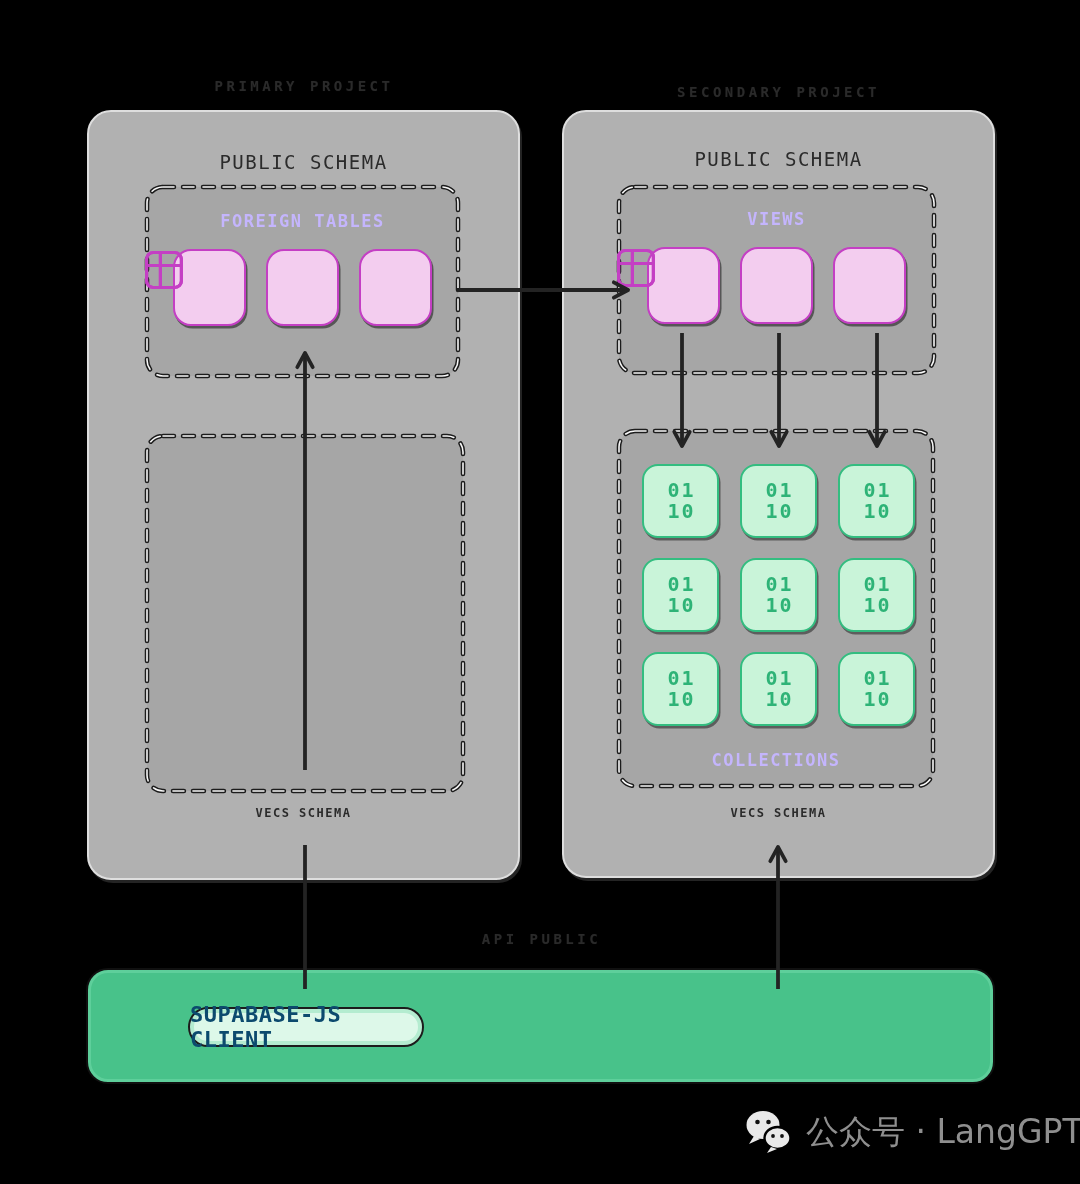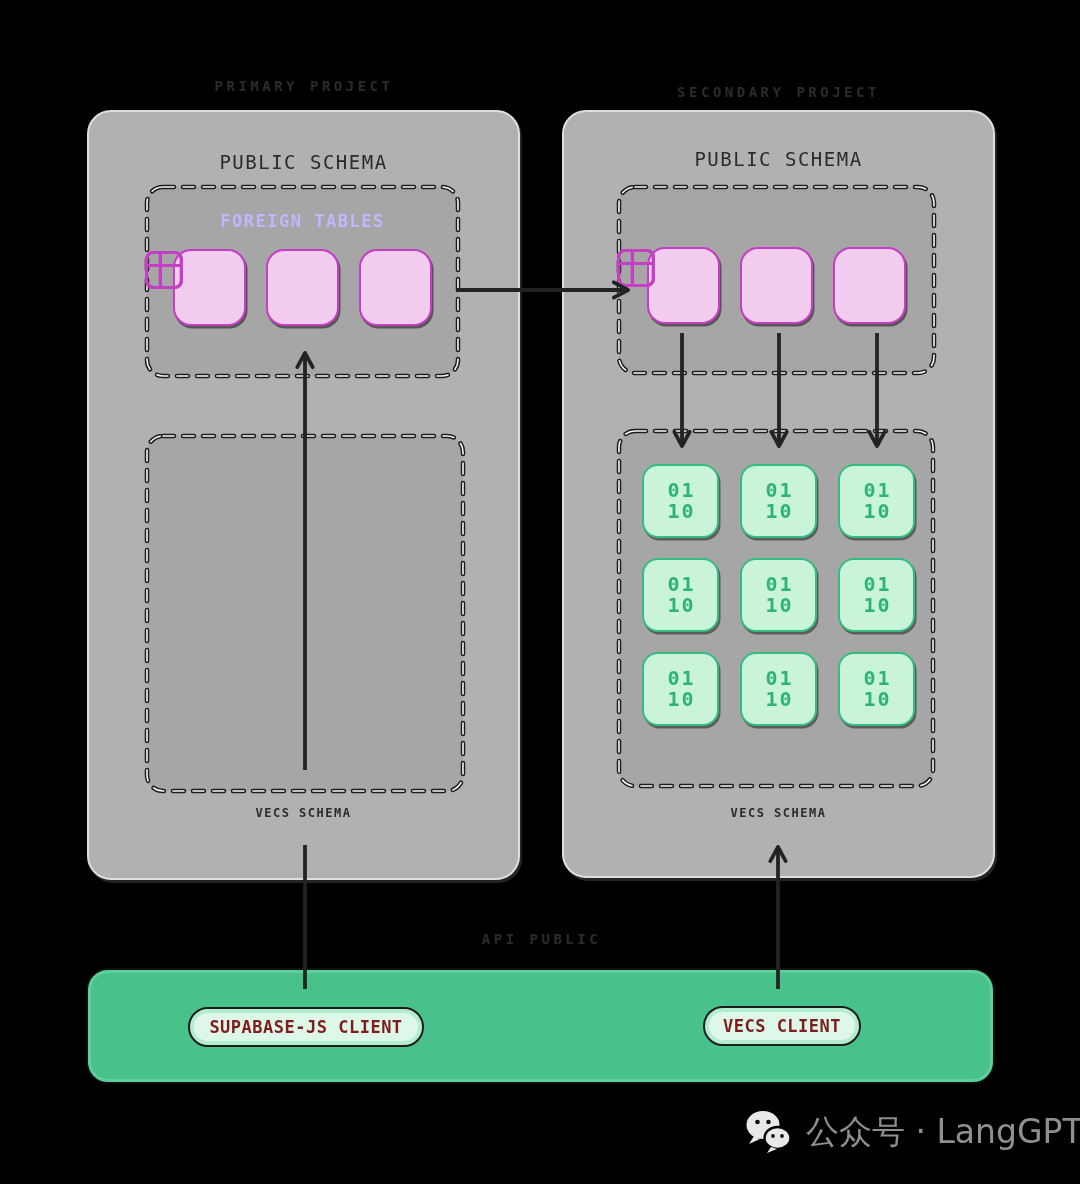--- a/index.html
+++ b/index.html
@@ -128,24 +128,24 @@
   .client-pill {
     position: absolute;
     background: #ddf8e9;
     border: 2px solid #1c1c1c;
     border-radius: 22px;
     box-sizing: border-box;
     box-shadow: inset 0 0 0 4px #b4ecd0;
     display: flex;
     align-items: center;
     justify-content: center;
-    font-size: 17px;
+    font-size: 22px;
     font-weight: bold;
     letter-spacing: 0.5px;
-    color: #7f1d1d;
+    color: #0c4a6e;
   }
 
   .arrow-layer {
     position: absolute;
     top: 0; left: 0;
     pointer-events: none;
     z-index: 50;
   }
 
   .footer {
@@ -218,20 +218,21 @@
 
   <div class="gray-box" style="left:562px; top:110px; width:429px; height:764px;"></div>
 
   <div class="schema-title" style="left:562px; top:148px; width:433px;">PUBLIC SCHEMA</div>
 
   <div class="dashed-box" style="left:615px; top:183px; width:323px; height:194px;">
     <svg width="323" height="194">
       <rect x="4" y="4" width="315" height="186" rx="16" fill="#a6a6a6" stroke="#1c1c1c" stroke-width="4.5" stroke-dasharray="11 9" stroke-linecap="round"></rect>
       <rect x="4" y="4" width="315" height="186" rx="16" fill="none" stroke="#f8f8f8" stroke-width="1.6" stroke-dasharray="11 9" stroke-linecap="round"></rect>
     </svg>
+    <div class="dashed-title" style="top:26px;">VIEWS</div>
     <div class="icon-row" style="top:64px;">
       <div class="table-icon">
         <svg width="42" height="42" viewBox="0 0 46 46">
           <rect x="4" y="4" width="38" height="38" rx="7" fill="none" stroke="#c43fc4" stroke-width="3.2"></rect>
           <line x1="19" y1="4" x2="19" y2="42" stroke="#c43fc4" stroke-width="3.2"></line>
           <line x1="4" y1="18" x2="42" y2="18" stroke="#c43fc4" stroke-width="3.2"></line>
         </svg>
       </div>
       <div class="table-icon">
         <svg width="42" height="42" viewBox="0 0 46 46">
@@ -292,35 +293,33 @@
         <div class="binary-icon">
           <span>01</span>
           <span>10</span>
         </div>
         <div class="binary-icon">
           <span>01</span>
           <span>10</span>
         </div>
       </div>
     </div>
+    <div class="dashed-title" style="top:323px;">COLLECTIONS</div>
   </div>
 
   <div class="vecs-label" style="left:562px; top:806px; width:433px;">VECS SCHEMA</div>
 
   <div class="proj-title" style="left:88px; top:931px; width:907px;">API PUBLIC</div>
 
   <div class="app-server" style="left:86px; top:968px; width:905px; height:112px;"></div>
 
   <div class="client-pill" style="left:188px; top:1007px; width:236px; height:40px;">
     <span>SUPABASE-JS CLIENT</span>
   </div>
 
-  <div class="client-pill" style="left:703px; top:1006px; width:158px; height:40px;">
-    <span>VECS CLIENT</span>
-  </div>
 
   <svg class="arrow-layer" width="1080" height="1184">
     <defs>
       <marker id="ah" viewBox="0 0 20 20" refX="16" refY="10" markerWidth="22" markerHeight="22" markerUnits="userSpaceOnUse" orient="auto">
         <path d="M4,3 L17,10 L4,17" fill="none" stroke="#232323" stroke-width="3.4" stroke-linejoin="round" stroke-linecap="round"></path>
       </marker>
     </defs>
 
     <path d="M457,290 H627" stroke="#232323" stroke-width="3.8" fill="none" marker-end="url(#ah)"></path>
 

